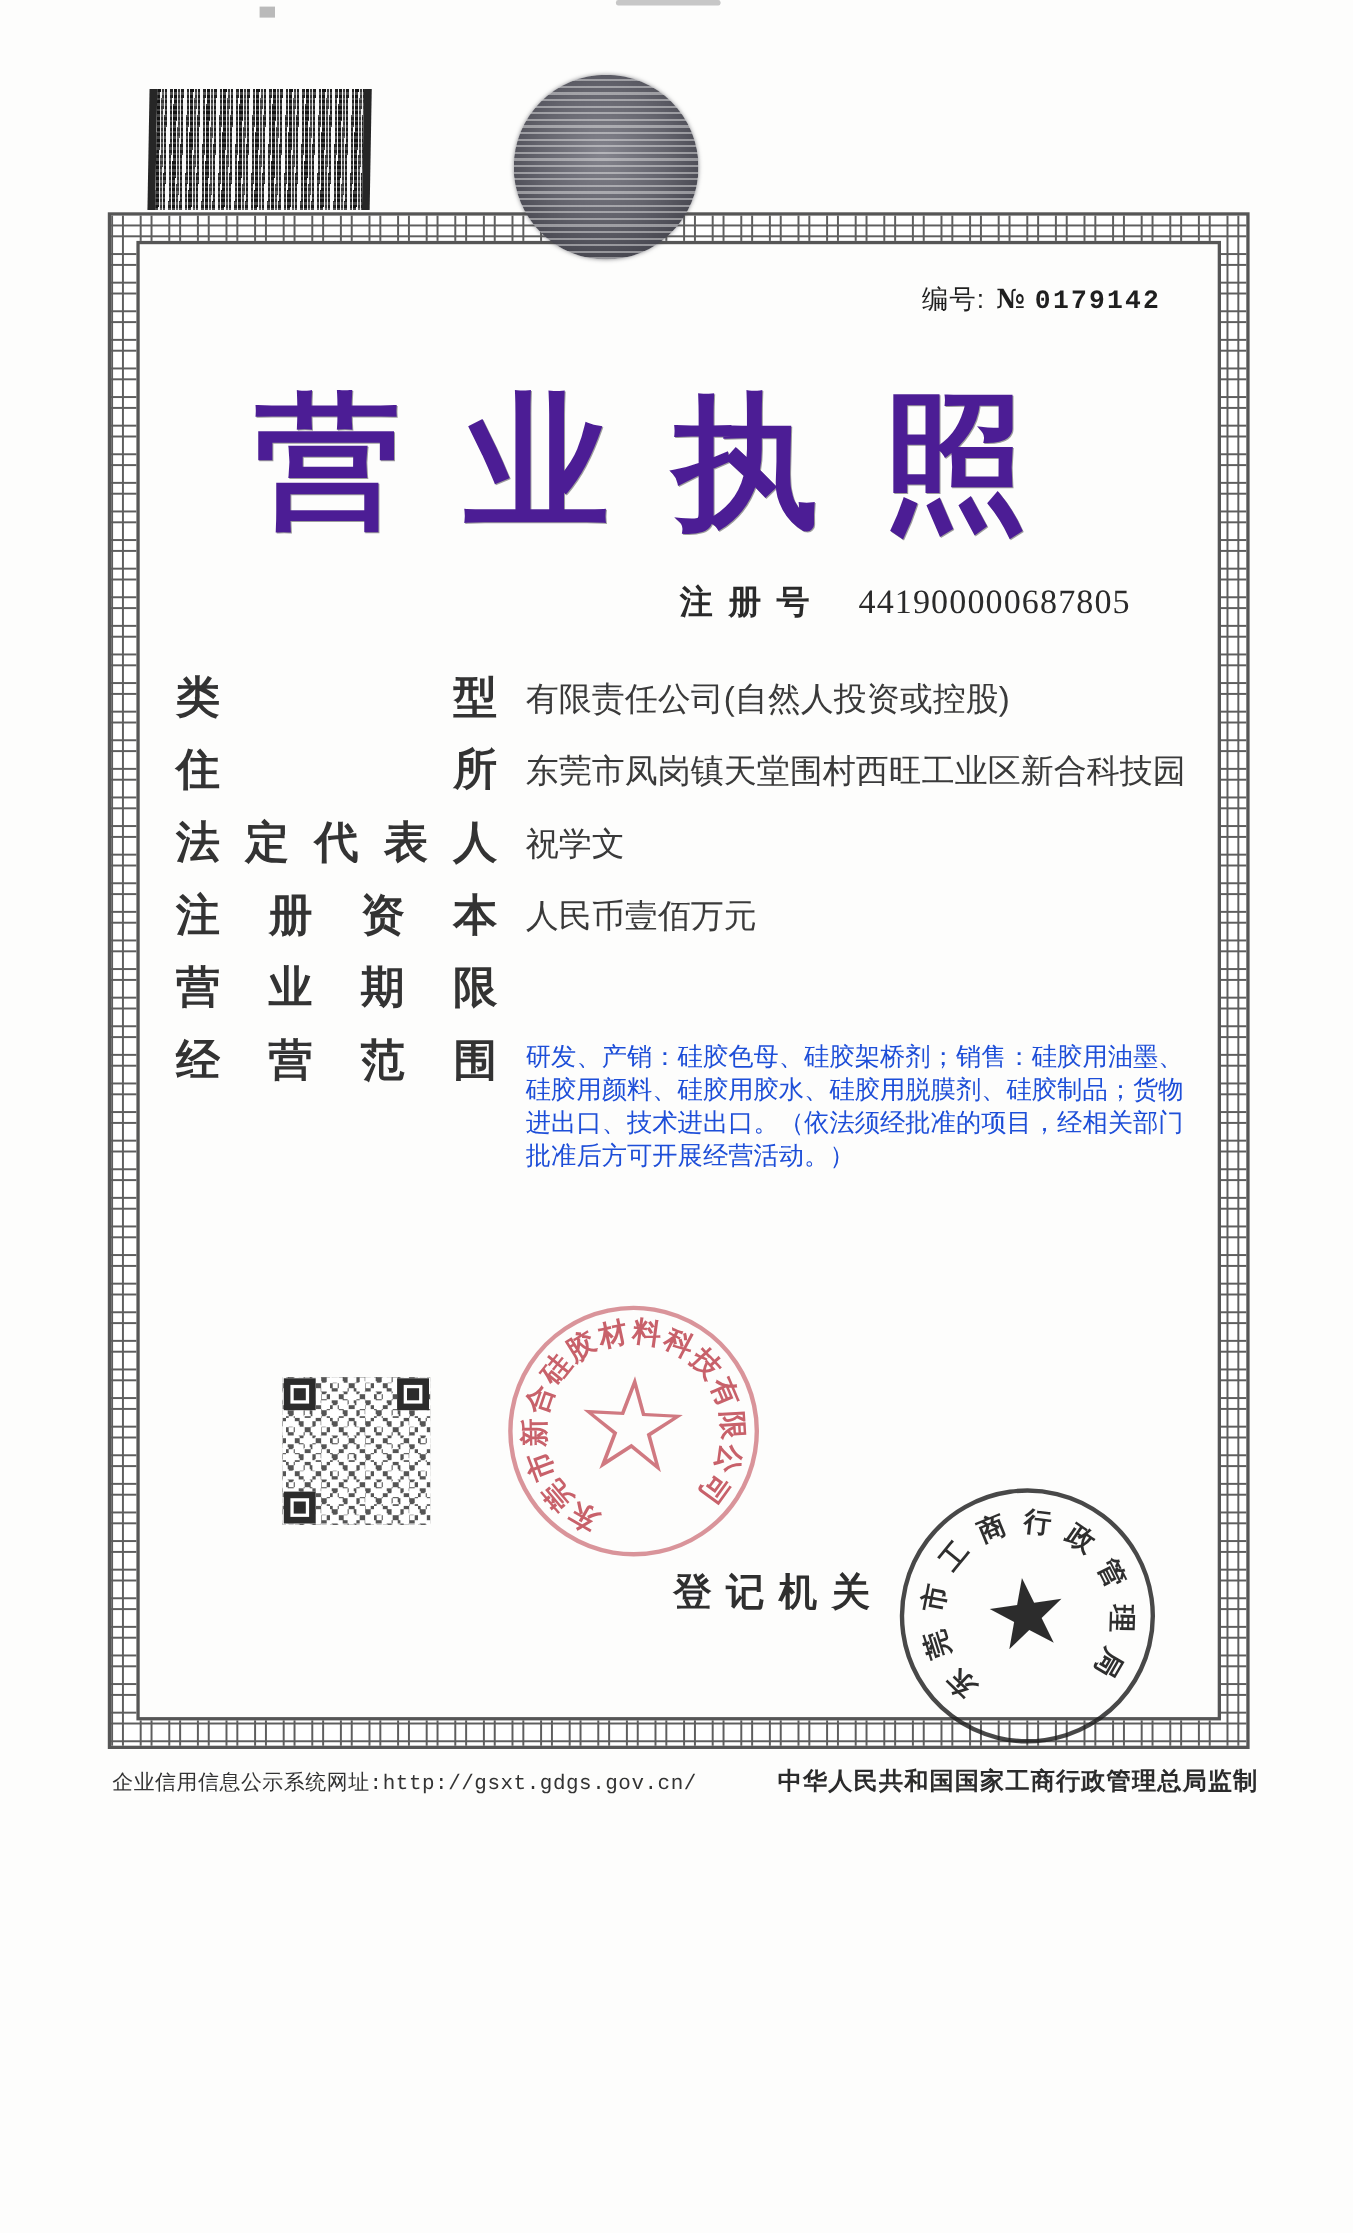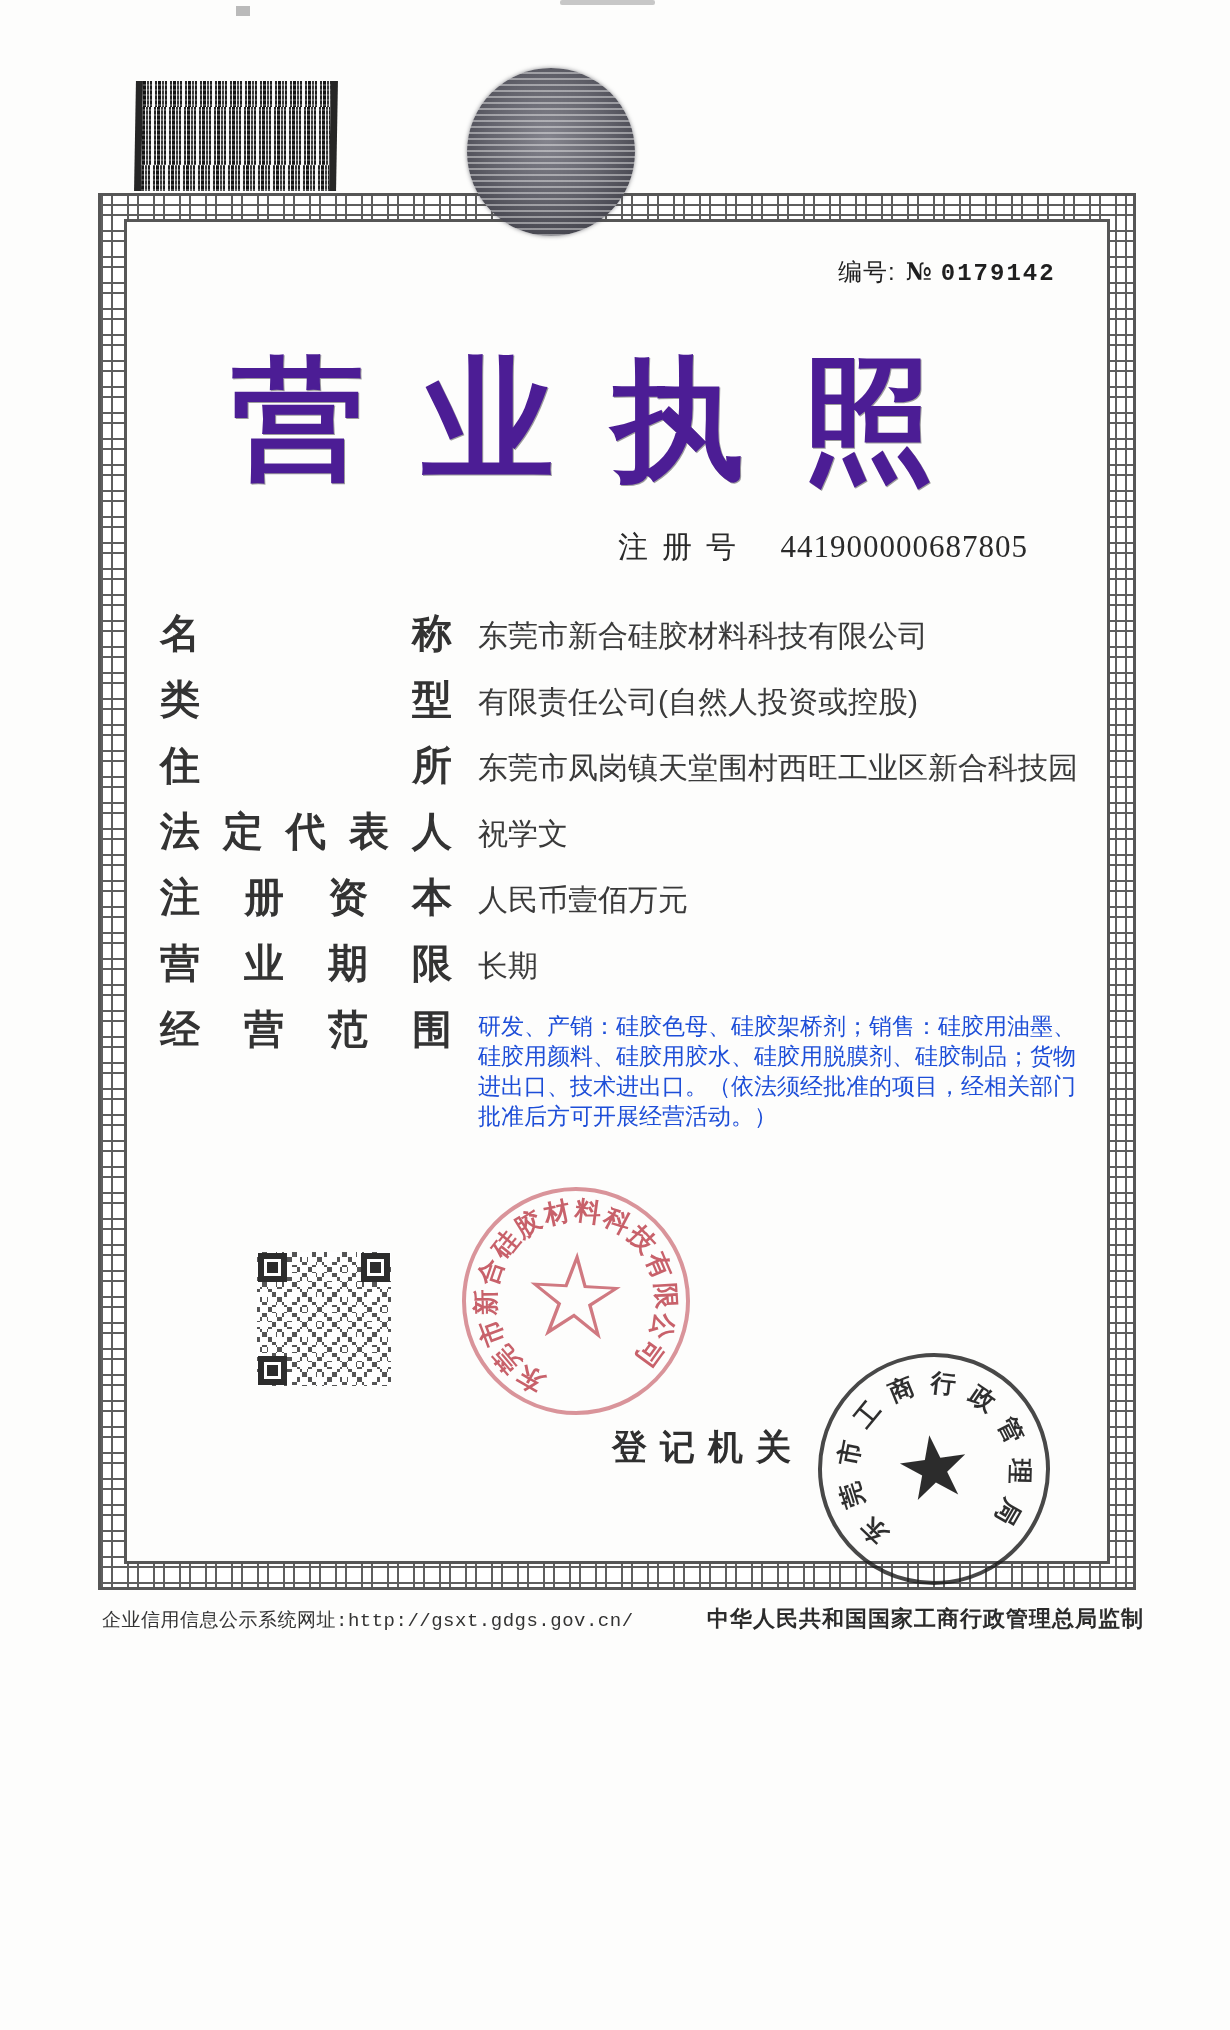--- a/index.html
+++ b/index.html
@@ -66,21 +66,21 @@
     position:absolute;left:63px;top:348px;width:1040px;text-align:center;
     font-size:132px;line-height:1.1;font-weight:900;color:#4c1d95;
     letter-spacing:58px;padding-left:58px;box-sizing:border-box;
     font-family:"Liberation Serif","DejaVu Serif",serif;
     text-shadow:1px 1px 0 rgba(40,40,40,.45);
     white-space:nowrap;
   }
 
   
   .regno{position:absolute;left:618px;top:527px;white-space:nowrap;color:#2a2a2a;}
-  .regno .lab{font-size:30px;letter-spacing:14px;font-weight:400;}
+  .regno .lab{font-size:30px;letter-spacing:14px;font-weight:700;}
   .regno .val{font-size:31px;letter-spacing:1px;margin-left:26px;font-family:"Liberation Serif","DejaVu Serif",serif;}
 
   
   .rows{position:absolute;left:160px;top:613px;width:935px;display:flex;flex-direction:column;}
   .row{display:flex;align-items:flex-start;height:66px;}
   .row.last{height:auto;}
   .f-label{
     width:292px;flex:0 0 292px;font-size:40px;line-height:1.05;font-weight:600;color:#333;
     text-align:justify;text-align-last:justify;
     font-family:"Liberation Serif","DejaVu Serif",serif;
@@ -163,42 +163,37 @@
 
   <div class="title">营业执照</div>
 
   <div class="regno">
     <span class="lab">注册号</span>
     <span class="val">441900000687805</span>
   </div>
 
   <div class="rows">
     <div class="row">
-      <div class="f-label">名称</div>
-      <div class="f-value">东莞市新合硅胶材料科技有限公司</div>
-    </div>
-    <div class="row">
       <div class="f-label">类型</div>
       <div class="f-value">有限责任公司(自然人投资或控股)</div>
     </div>
     <div class="row">
       <div class="f-label">住所</div>
       <div class="f-value">东莞市凤岗镇天堂围村西旺工业区新合科技园</div>
     </div>
     <div class="row">
       <div class="f-label">法定代表人</div>
       <div class="f-value">祝学文</div>
     </div>
     <div class="row">
       <div class="f-label">注册资本</div>
       <div class="f-value">人民币壹佰万元</div>
     </div>
     <div class="row">
       <div class="f-label">营业期限</div>
-      <div class="f-value">长期</div>
     </div>
     <div class="row last">
       <div class="f-label">经营范围</div>
       <div class="f-value scope">研发、产销：硅胶色母、硅胶架桥剂；销售：硅胶用油墨、硅胶用颜料、硅胶用胶水、硅胶用脱膜剂、硅胶制品；货物进出口、技术进出口。（依法须经批准的项目，经相关部门批准后方可开展经营活动。）</div>
     </div>
   </div>
 
   <div class="qr">
     <div class="qr-finder tl"></div>
     <div class="qr-finder tr"></div>

